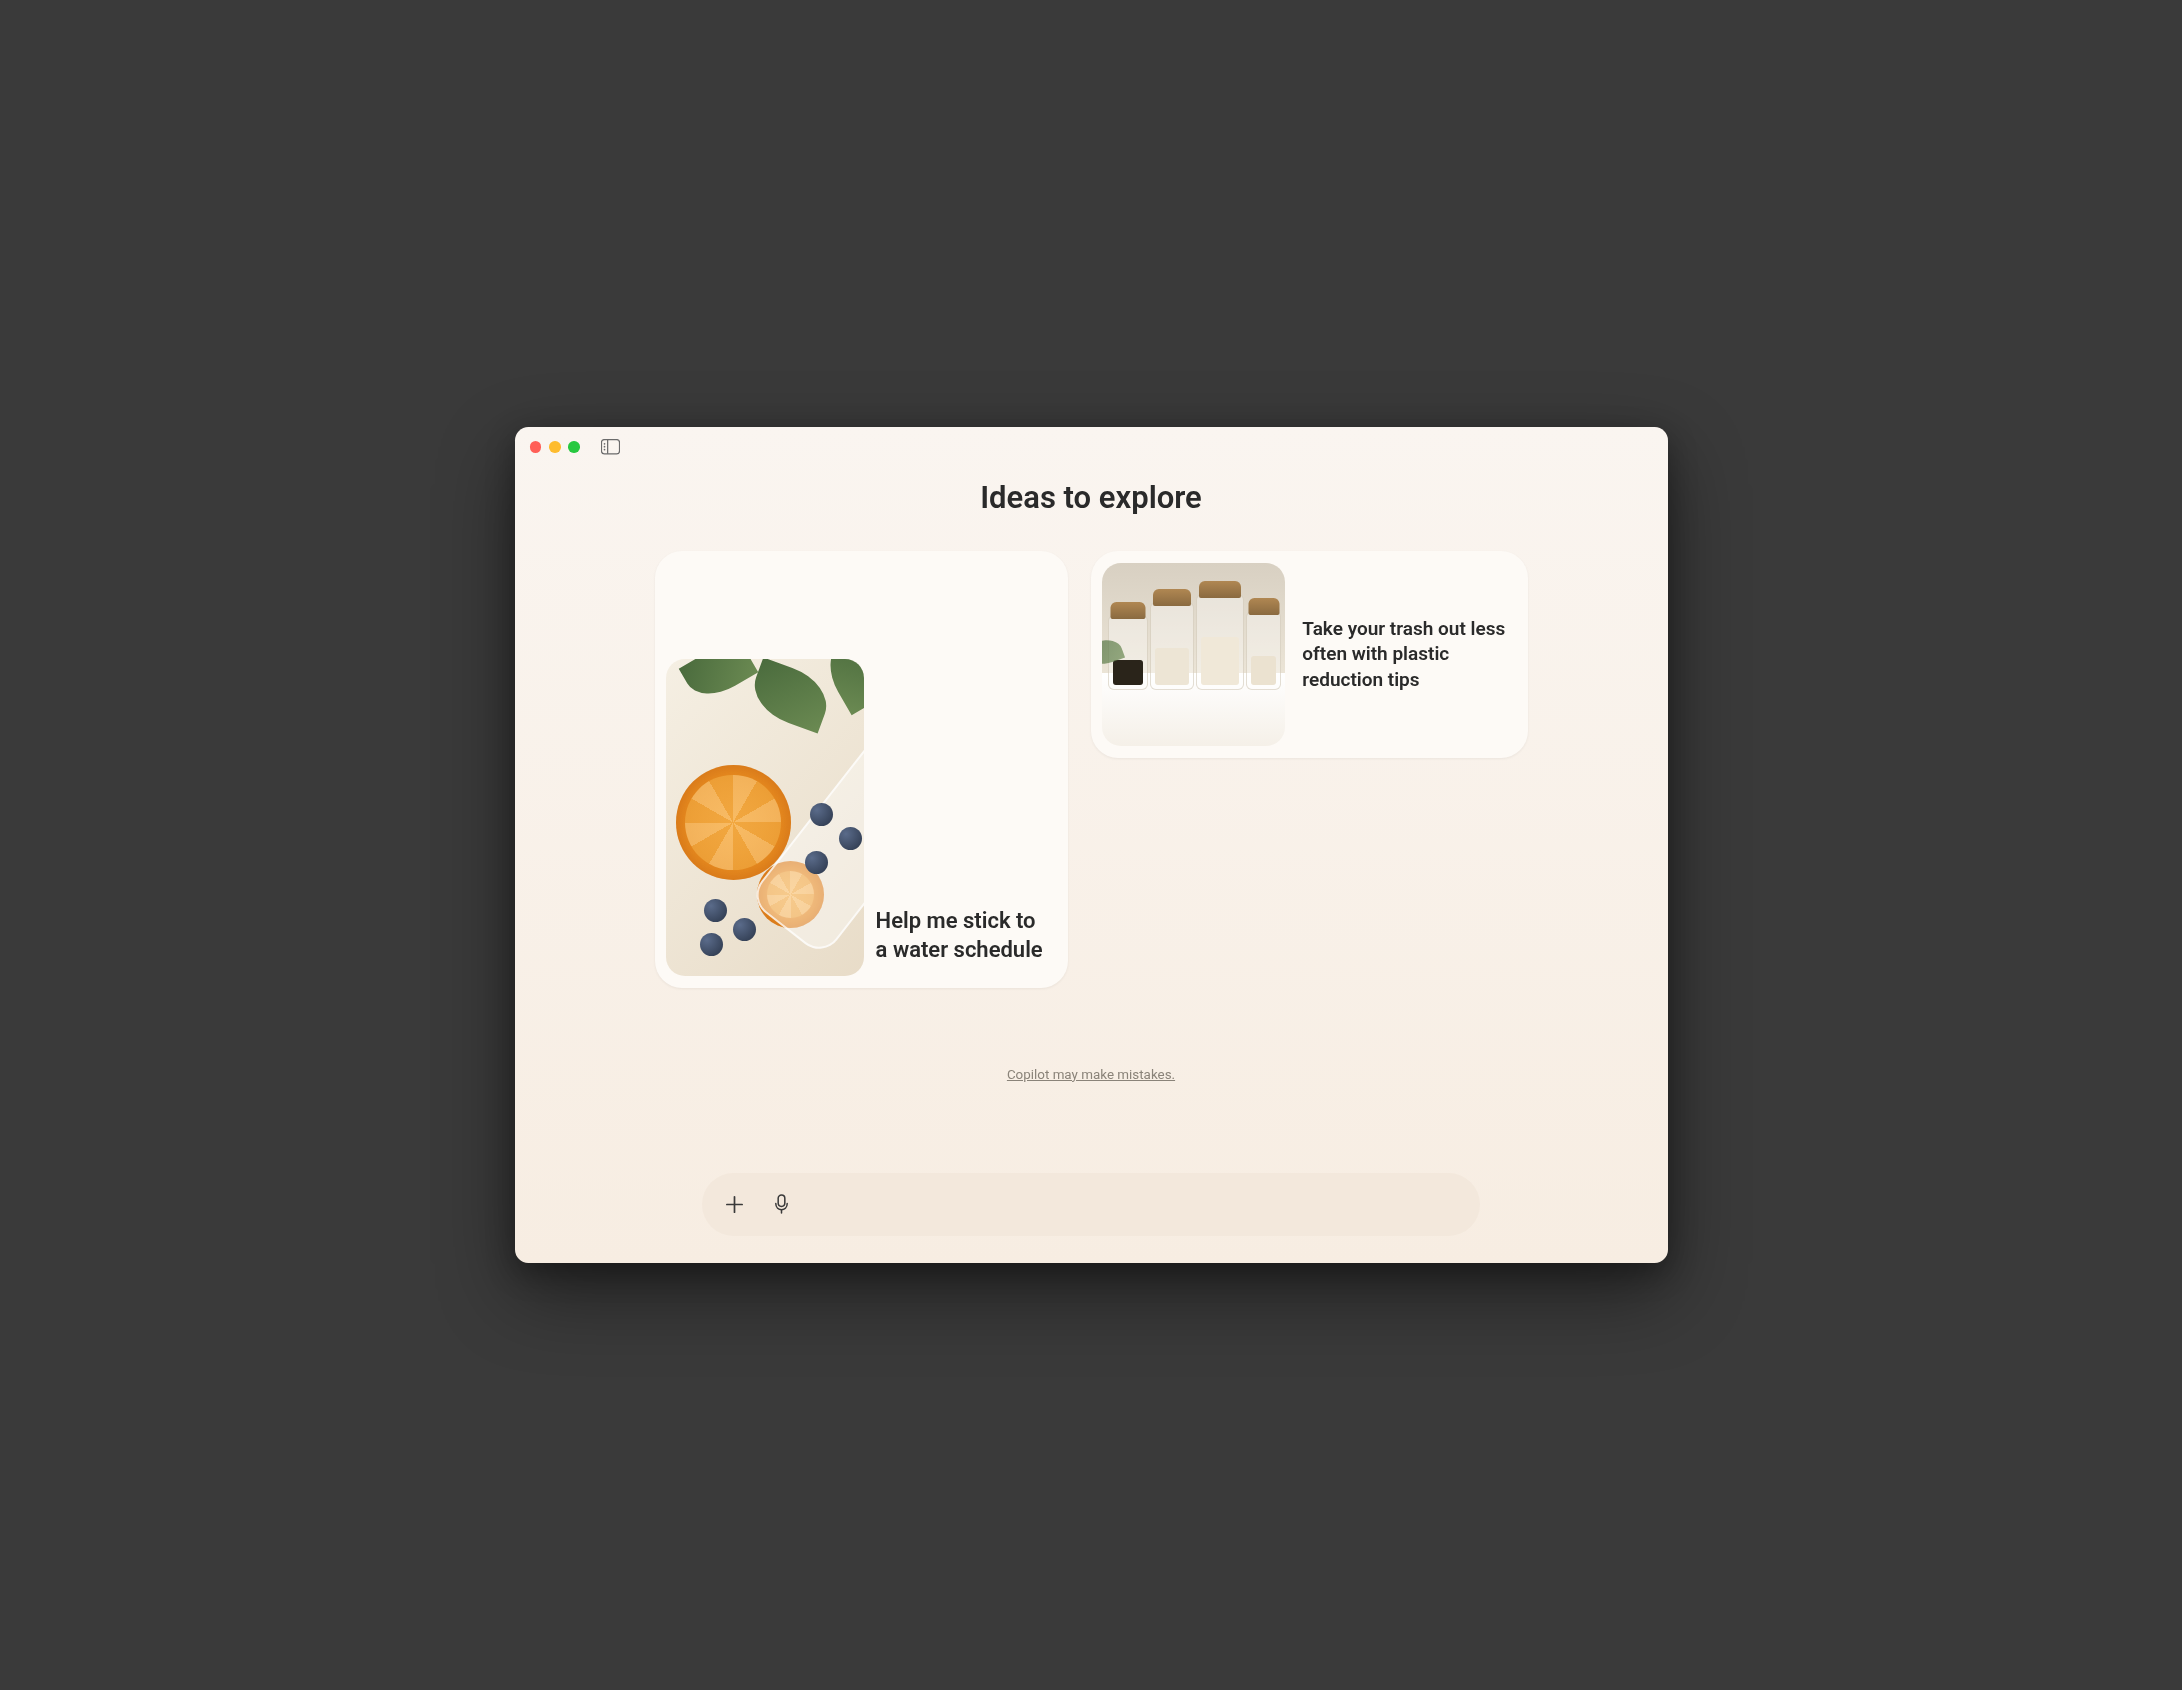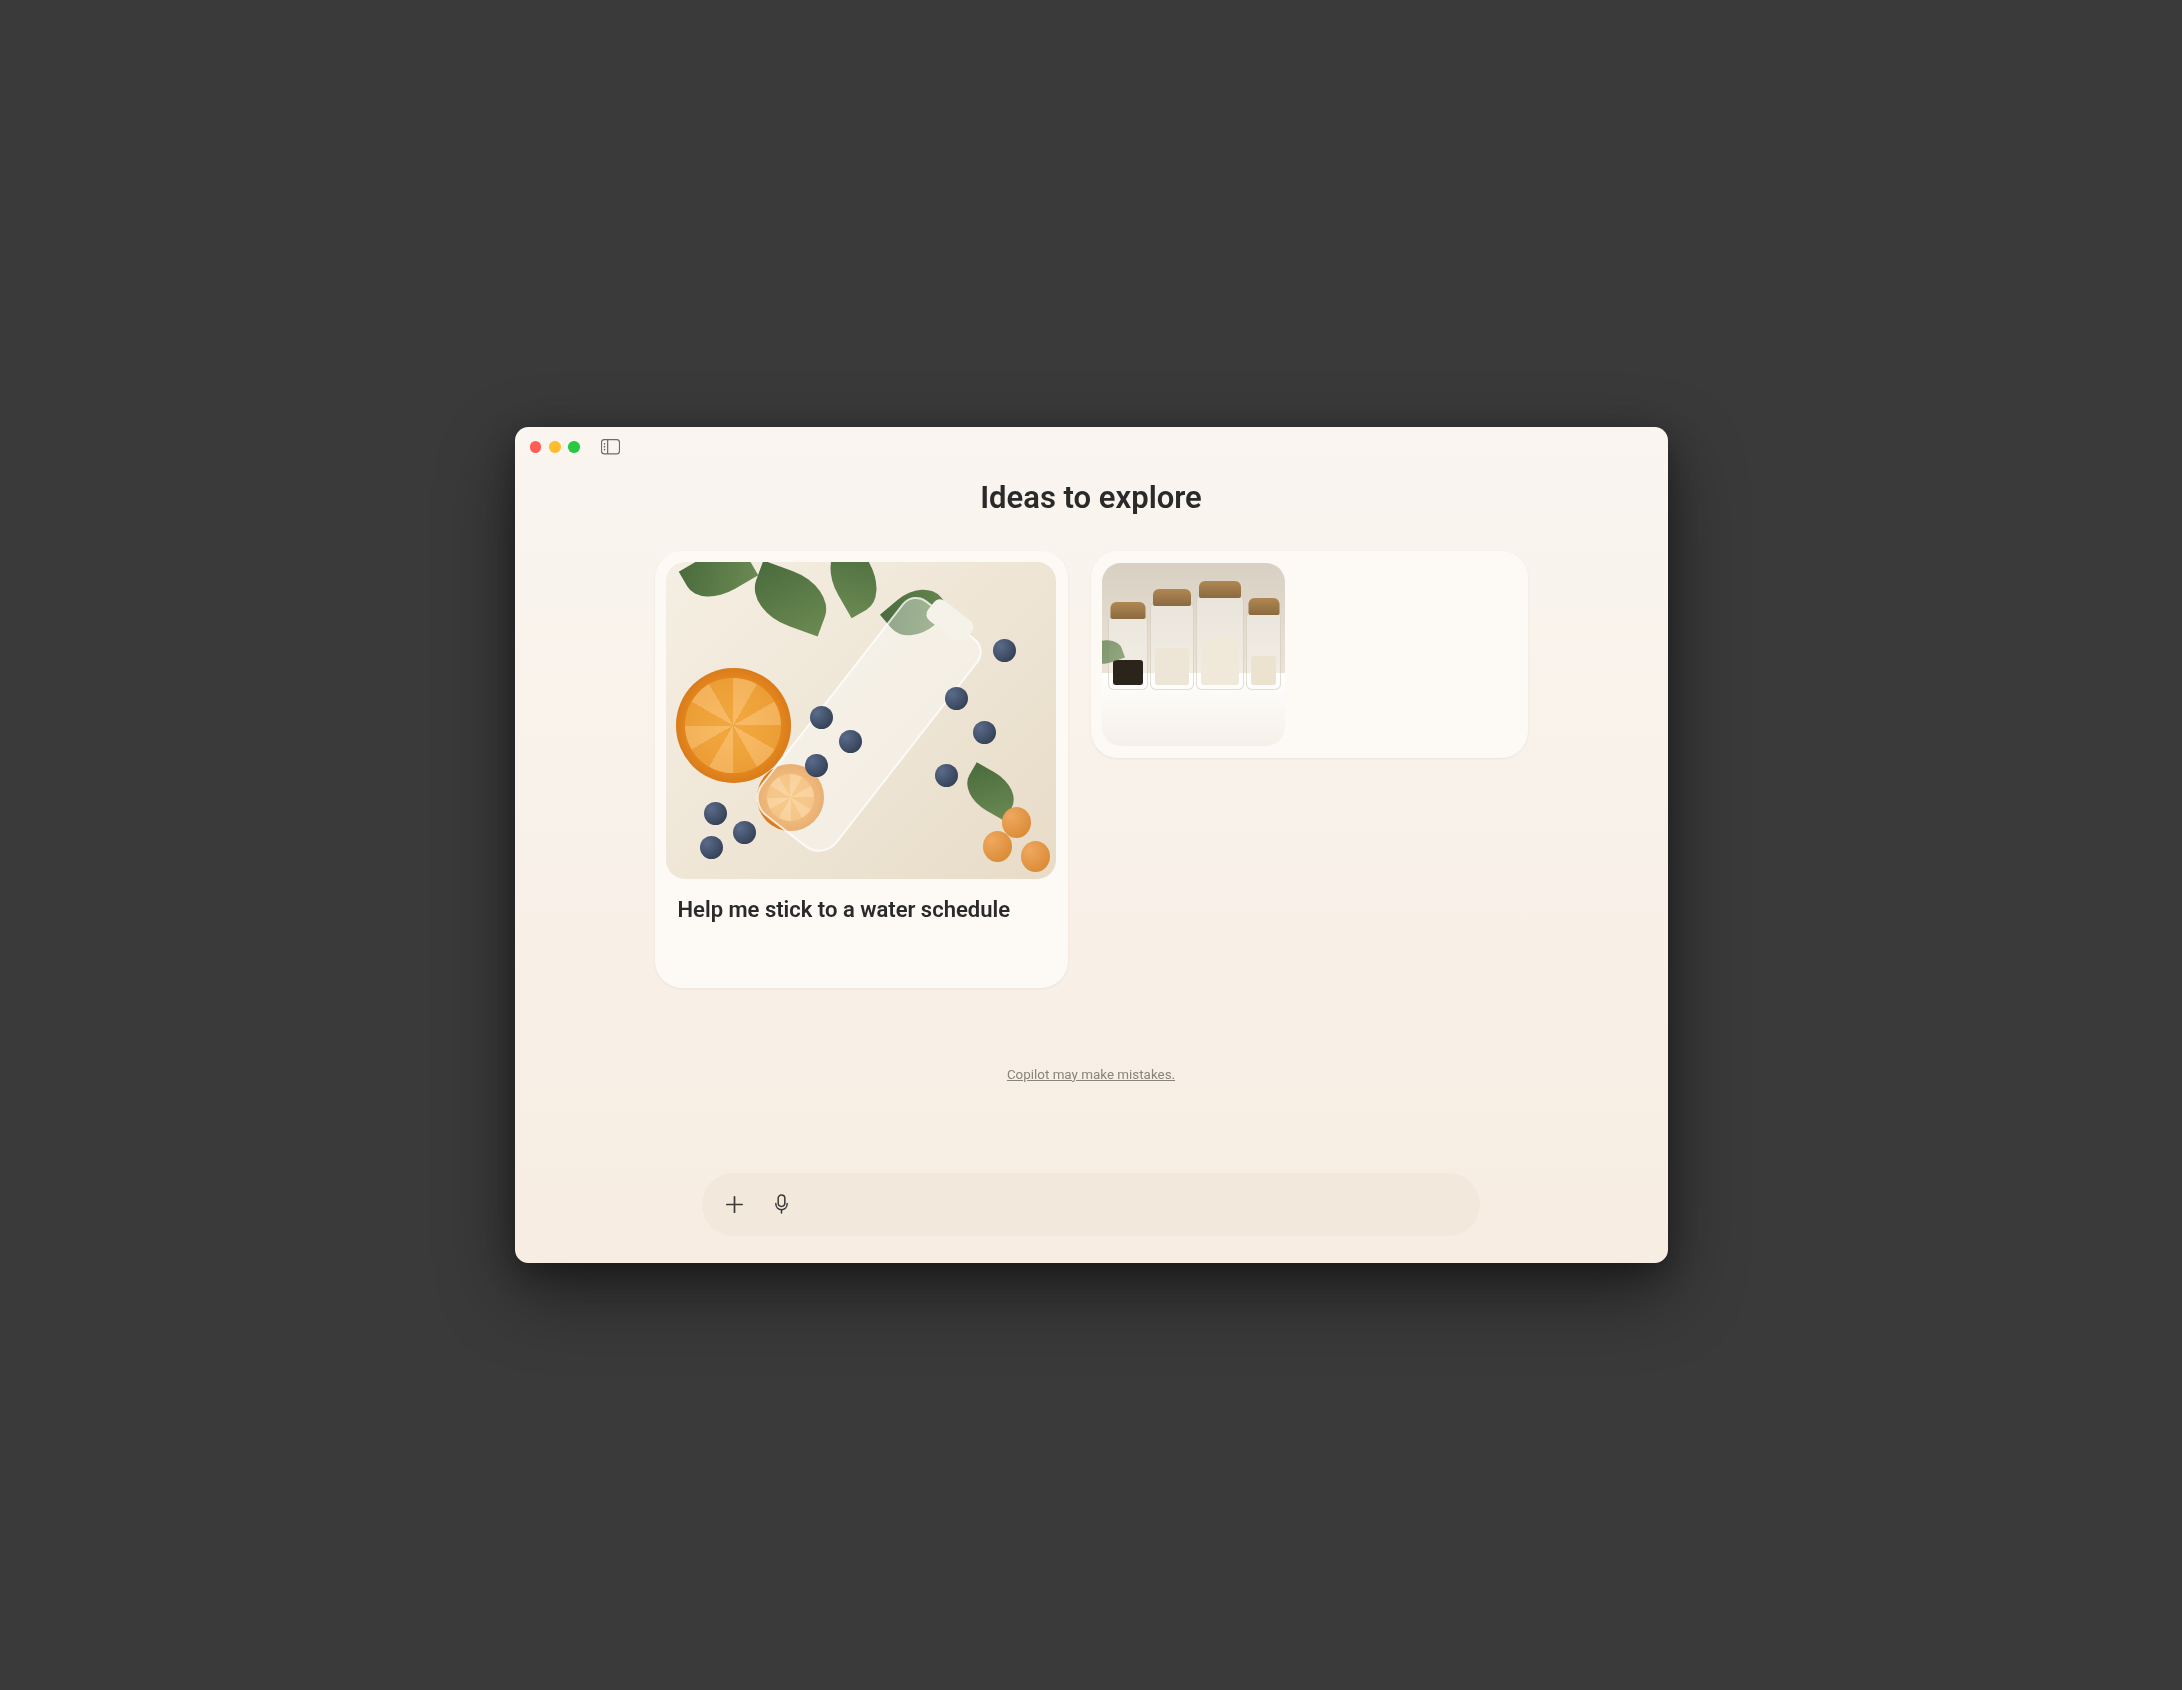--- a/index.html
+++ b/index.html
@@ -72,23 +72,23 @@
       grid-template-rows: 207px 207px;
       gap: 23px;
       width: fit-content;
     }
     .card-large {
       grid-row: span 2;
       background: #fdfaf6;
       border-radius: 27px;
       padding: 11.5px;
       display: flex;
-      flex-direction: column;
       cursor: pointer;
       box-shadow: 0 1px 2.9px rgba(0,0,0,0.06);
+      align-items: flex-end;
     }
     .card-large-img {
       width: 100%;
       height: 317px;
       border-radius: 19px;
       overflow: hidden;
       position: relative;
       background: #ece5da;
     }
     .card-large-text {
@@ -381,20 +381,21 @@
           <div class="jar" style="left:94px;width:48px;height:96px;">
             <div class="jar-lid" style="width:42px;"></div>
             <div class="jar-contents" style="height:48px;background:#f0e8d8;"></div>
           </div>
           <div class="jar" style="left:144px;width:35px;height:79px;">
             <div class="jar-lid" style="width:31px;"></div>
             <div class="jar-contents" style="height:29px;background:#ebe2d0;"></div>
           </div>
           <div class="leaf" style="top:77px;left:-14.4px;width:34px;height:24px;opacity:0.7;transform:rotate(-20deg);"></div>
         </div>
+        <div class="card-small-text">Take your trash out less often with plastic reduction tips</div>
       </div>
 
 
     </div>
 
     <div class="disclaimer">Copilot may make mistakes.</div>
   </div>
 
   <div class="input-bar">
     <div class="input-btn">

